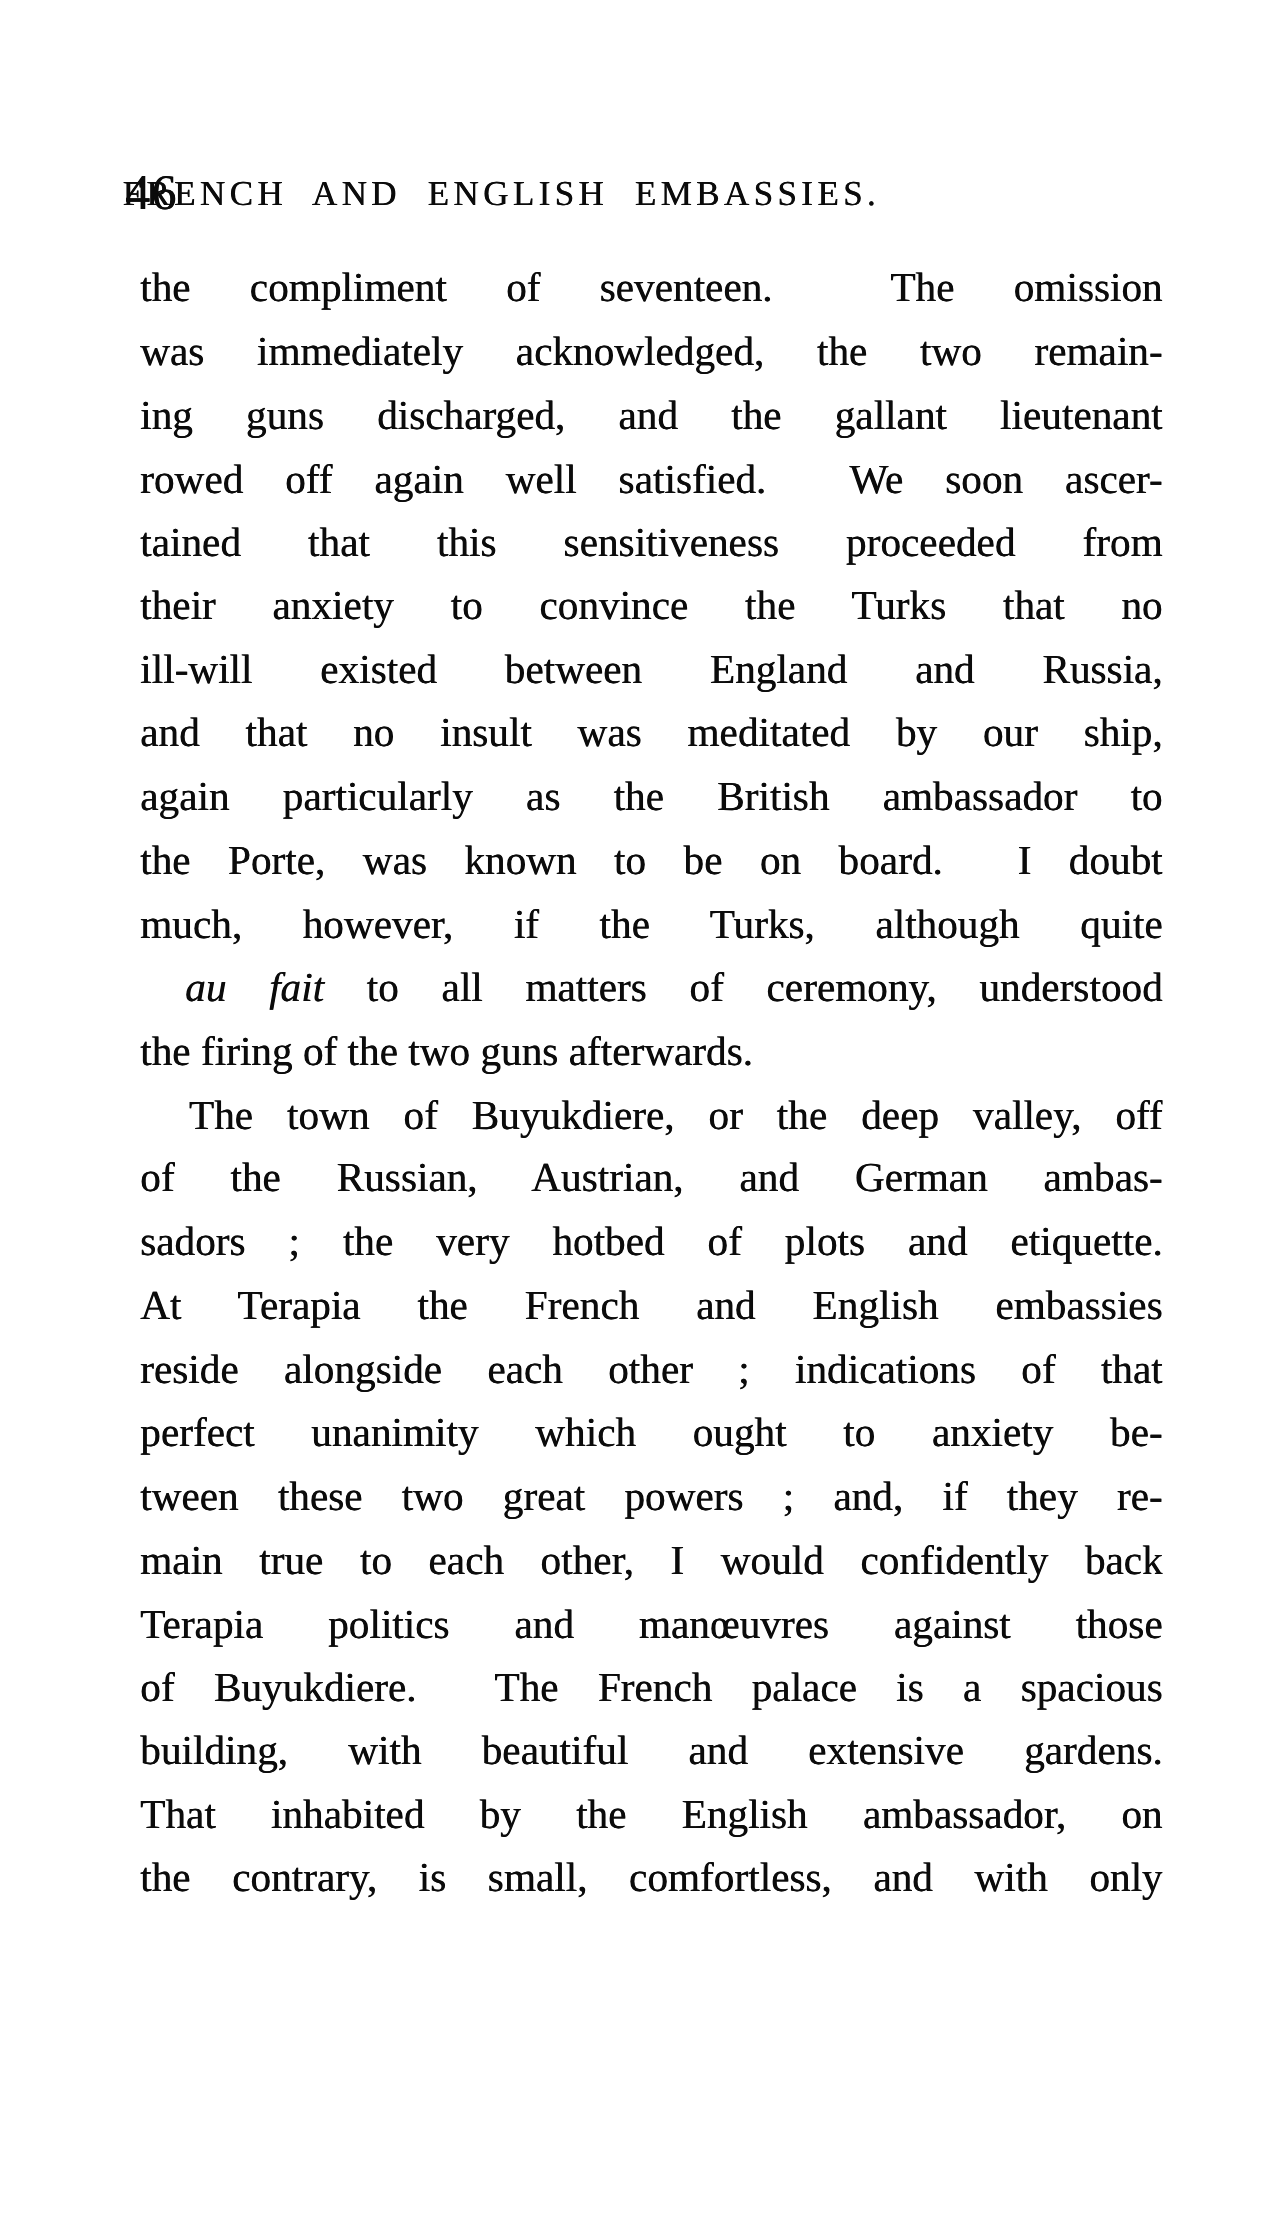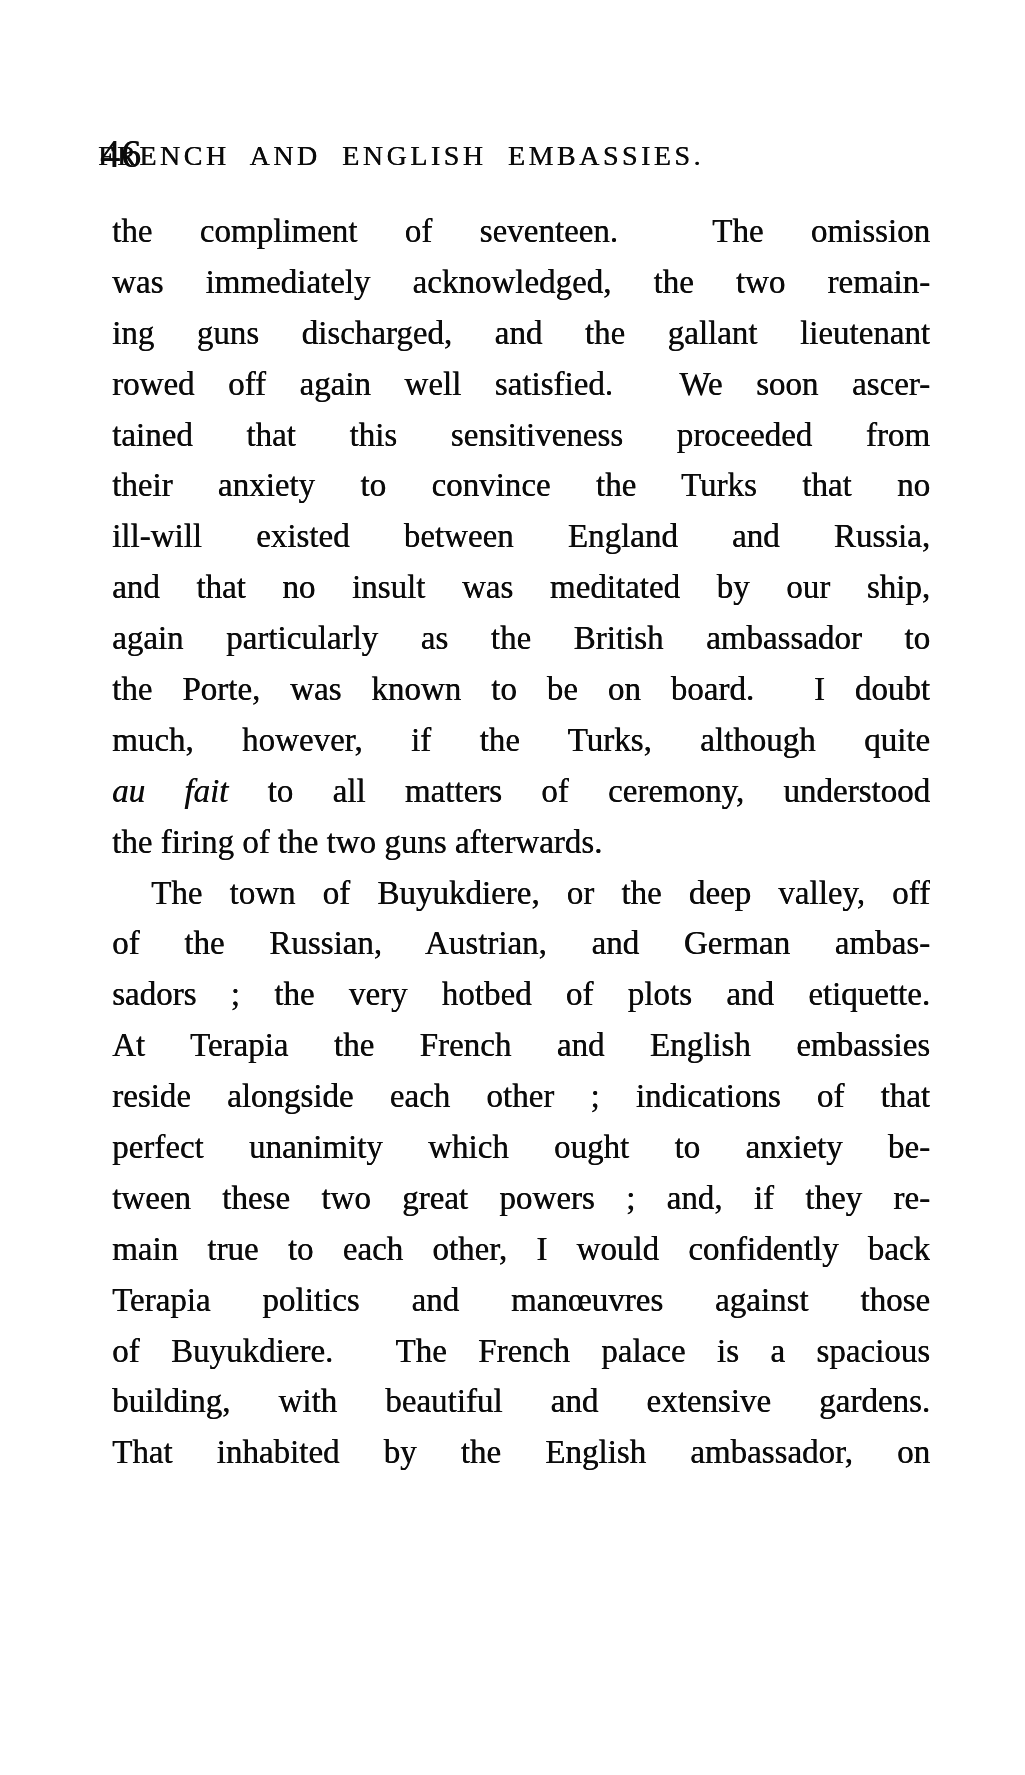--- a/index.html
+++ b/index.html
@@ -61,21 +61,21 @@
     text-align-last: justify;
     height: 50.9px;
     overflow: hidden;
   }
   .line.lastline {
     text-align-last: left;
   }
   .paragraph.indented .line.firstline {
     text-indent: 39px;
   }
-  .it { font-style: italic; }
+  .it { font-style: italic; margin-left: 36px; }
 </style>
 </head>
 <body>
 
 <div class="page">
   <header class="running-head">
     <span class="folio">46</span>
     <span class="head-title">FRENCH AND ENGLISH EMBASSIES.</span>
   </header>
   <main class="text-block" id="text-block">
@@ -100,15 +100,16 @@
         <div class="line">sadors ; the very hotbed of plots and etiquette.</div>
         <div class="line">At Terapia the French and English embassies</div>
         <div class="line">reside alongside each other ; indications of that</div>
         <div class="line">perfect unanimity which ought to anxiety be-</div>
         <div class="line">tween these two great powers ; and, if they re-</div>
         <div class="line">main true to each other, I would confidently back</div>
         <div class="line">Terapia politics and manœuvres against those</div>
         <div class="line">of Buyukdiere.&nbsp; The French palace is a spacious</div>
         <div class="line">building, with beautiful and extensive gardens.</div>
         <div class="line">That inhabited by the English ambassador, on</div>
+        <div class="line">the contrary, is small, comfortless, and with only</div>
       </div>
     </main>
 </div>
 
 </body></html>

